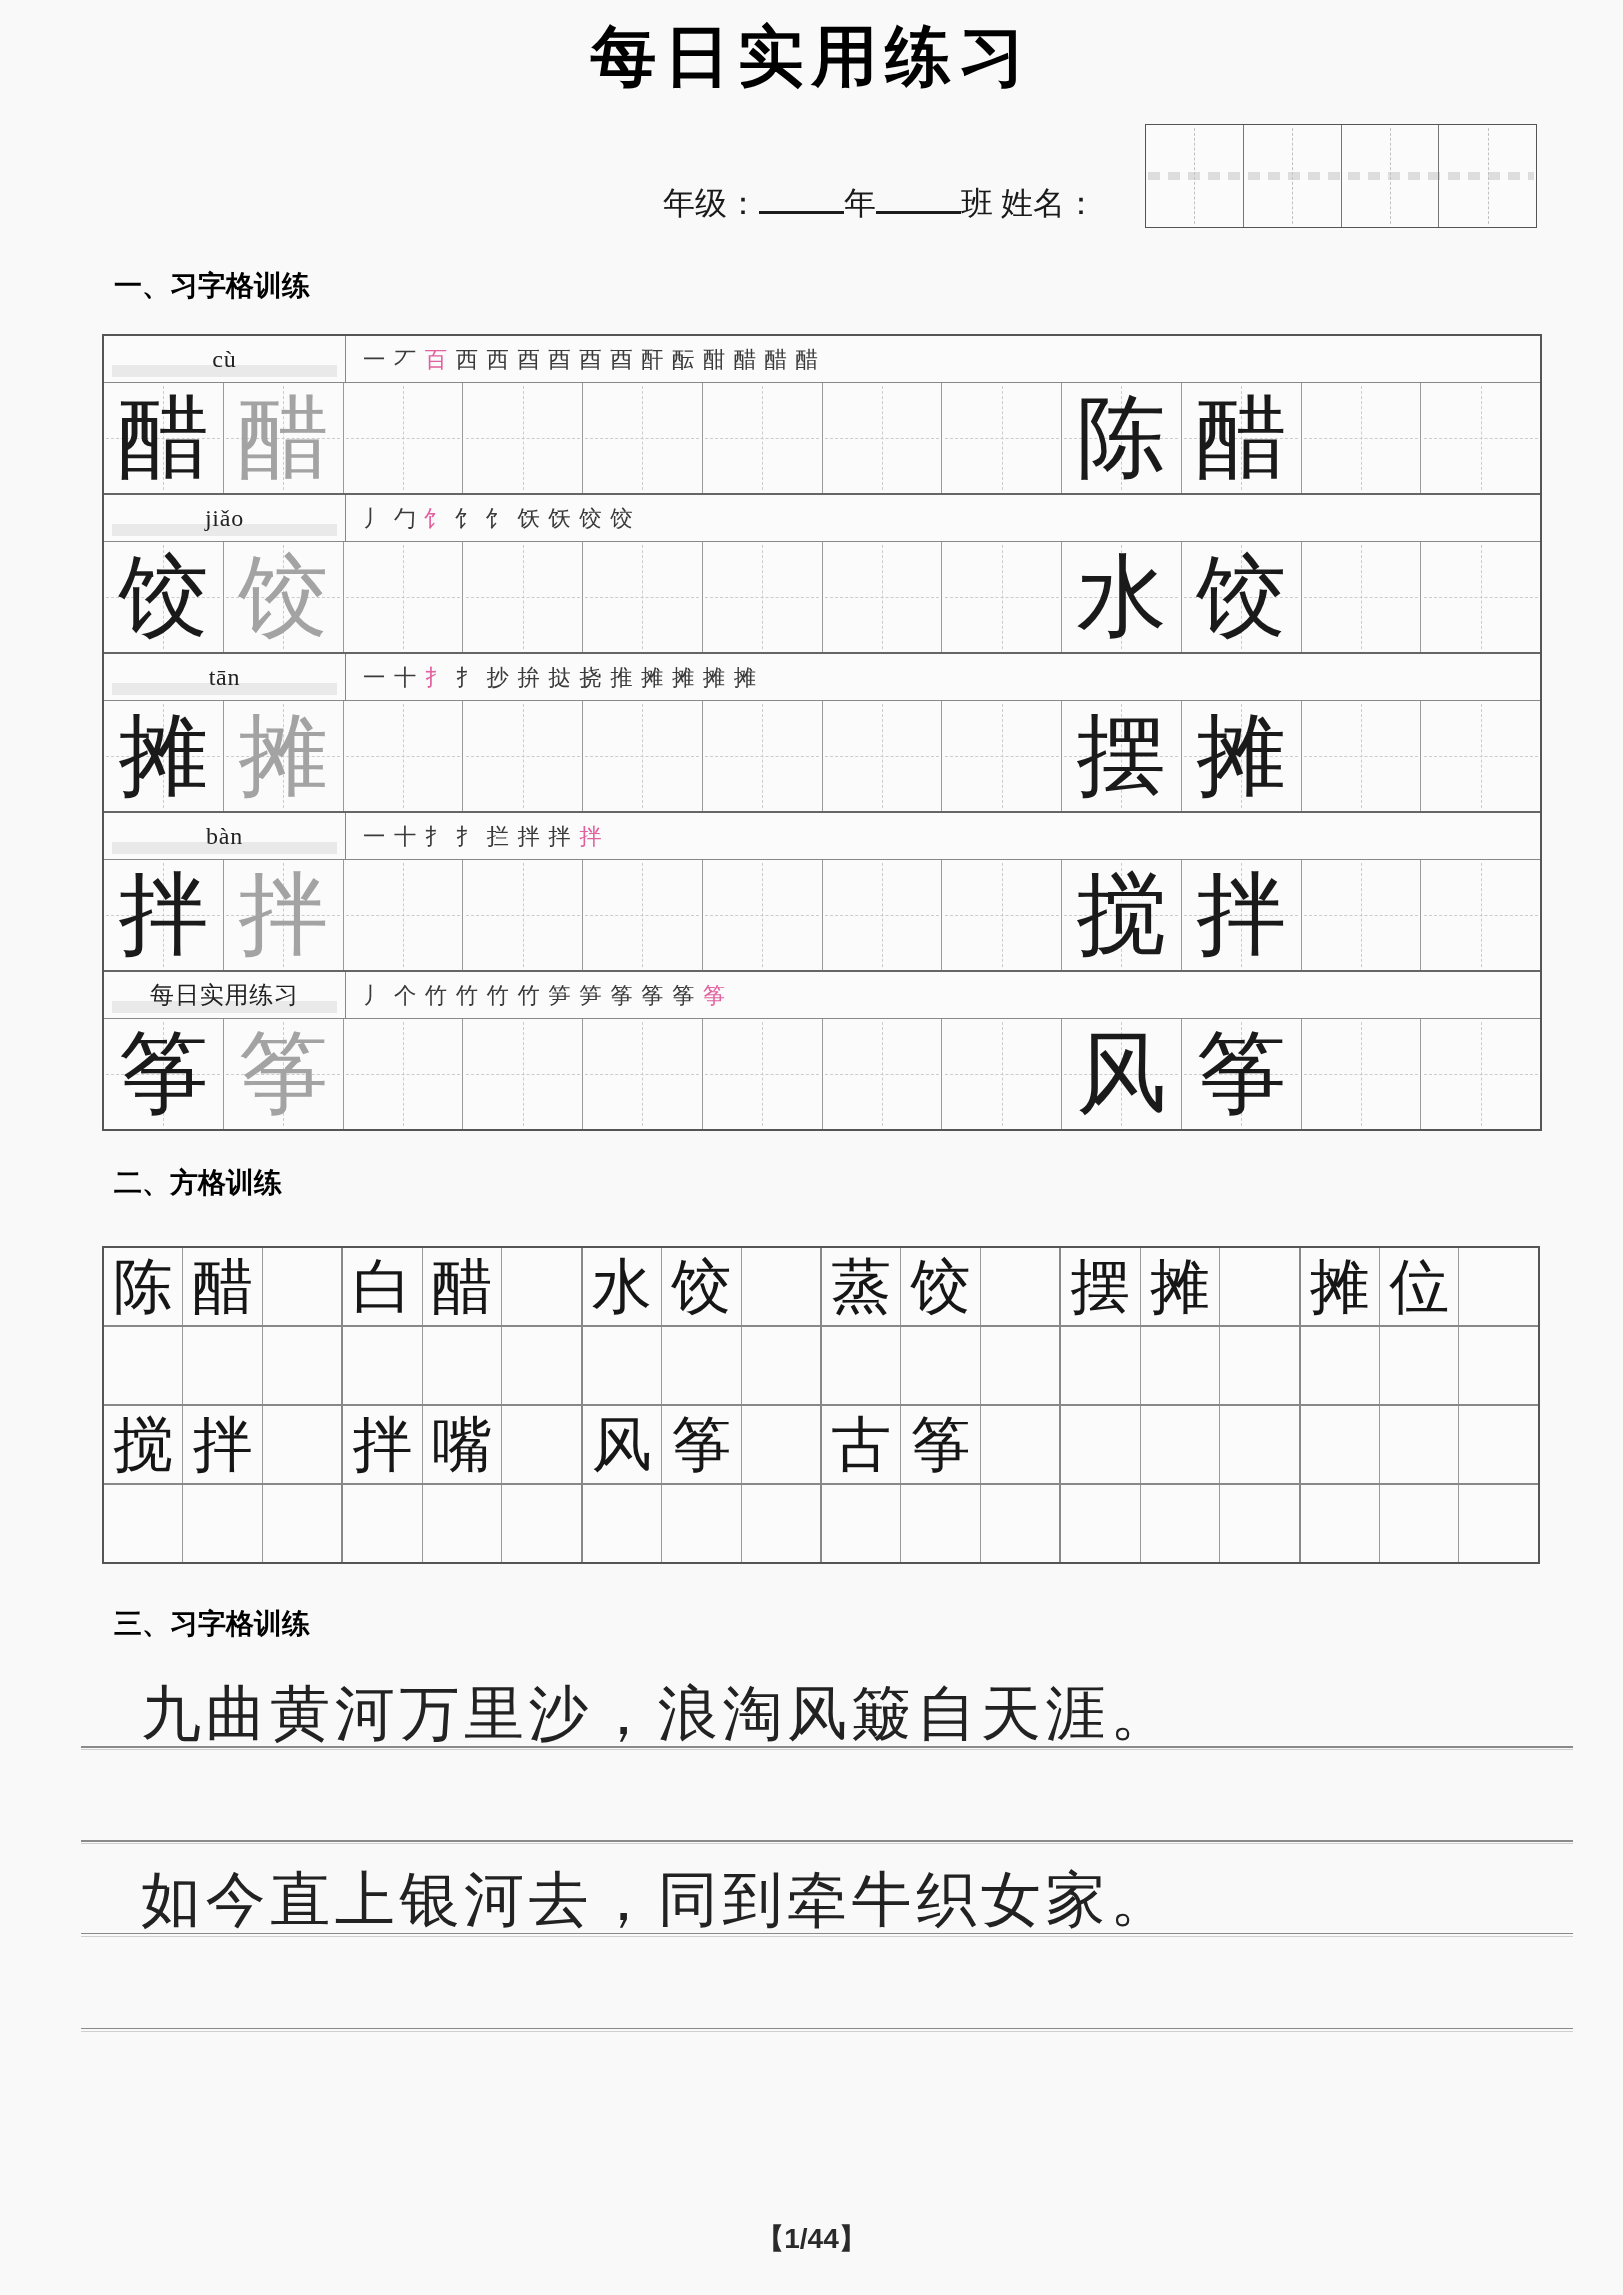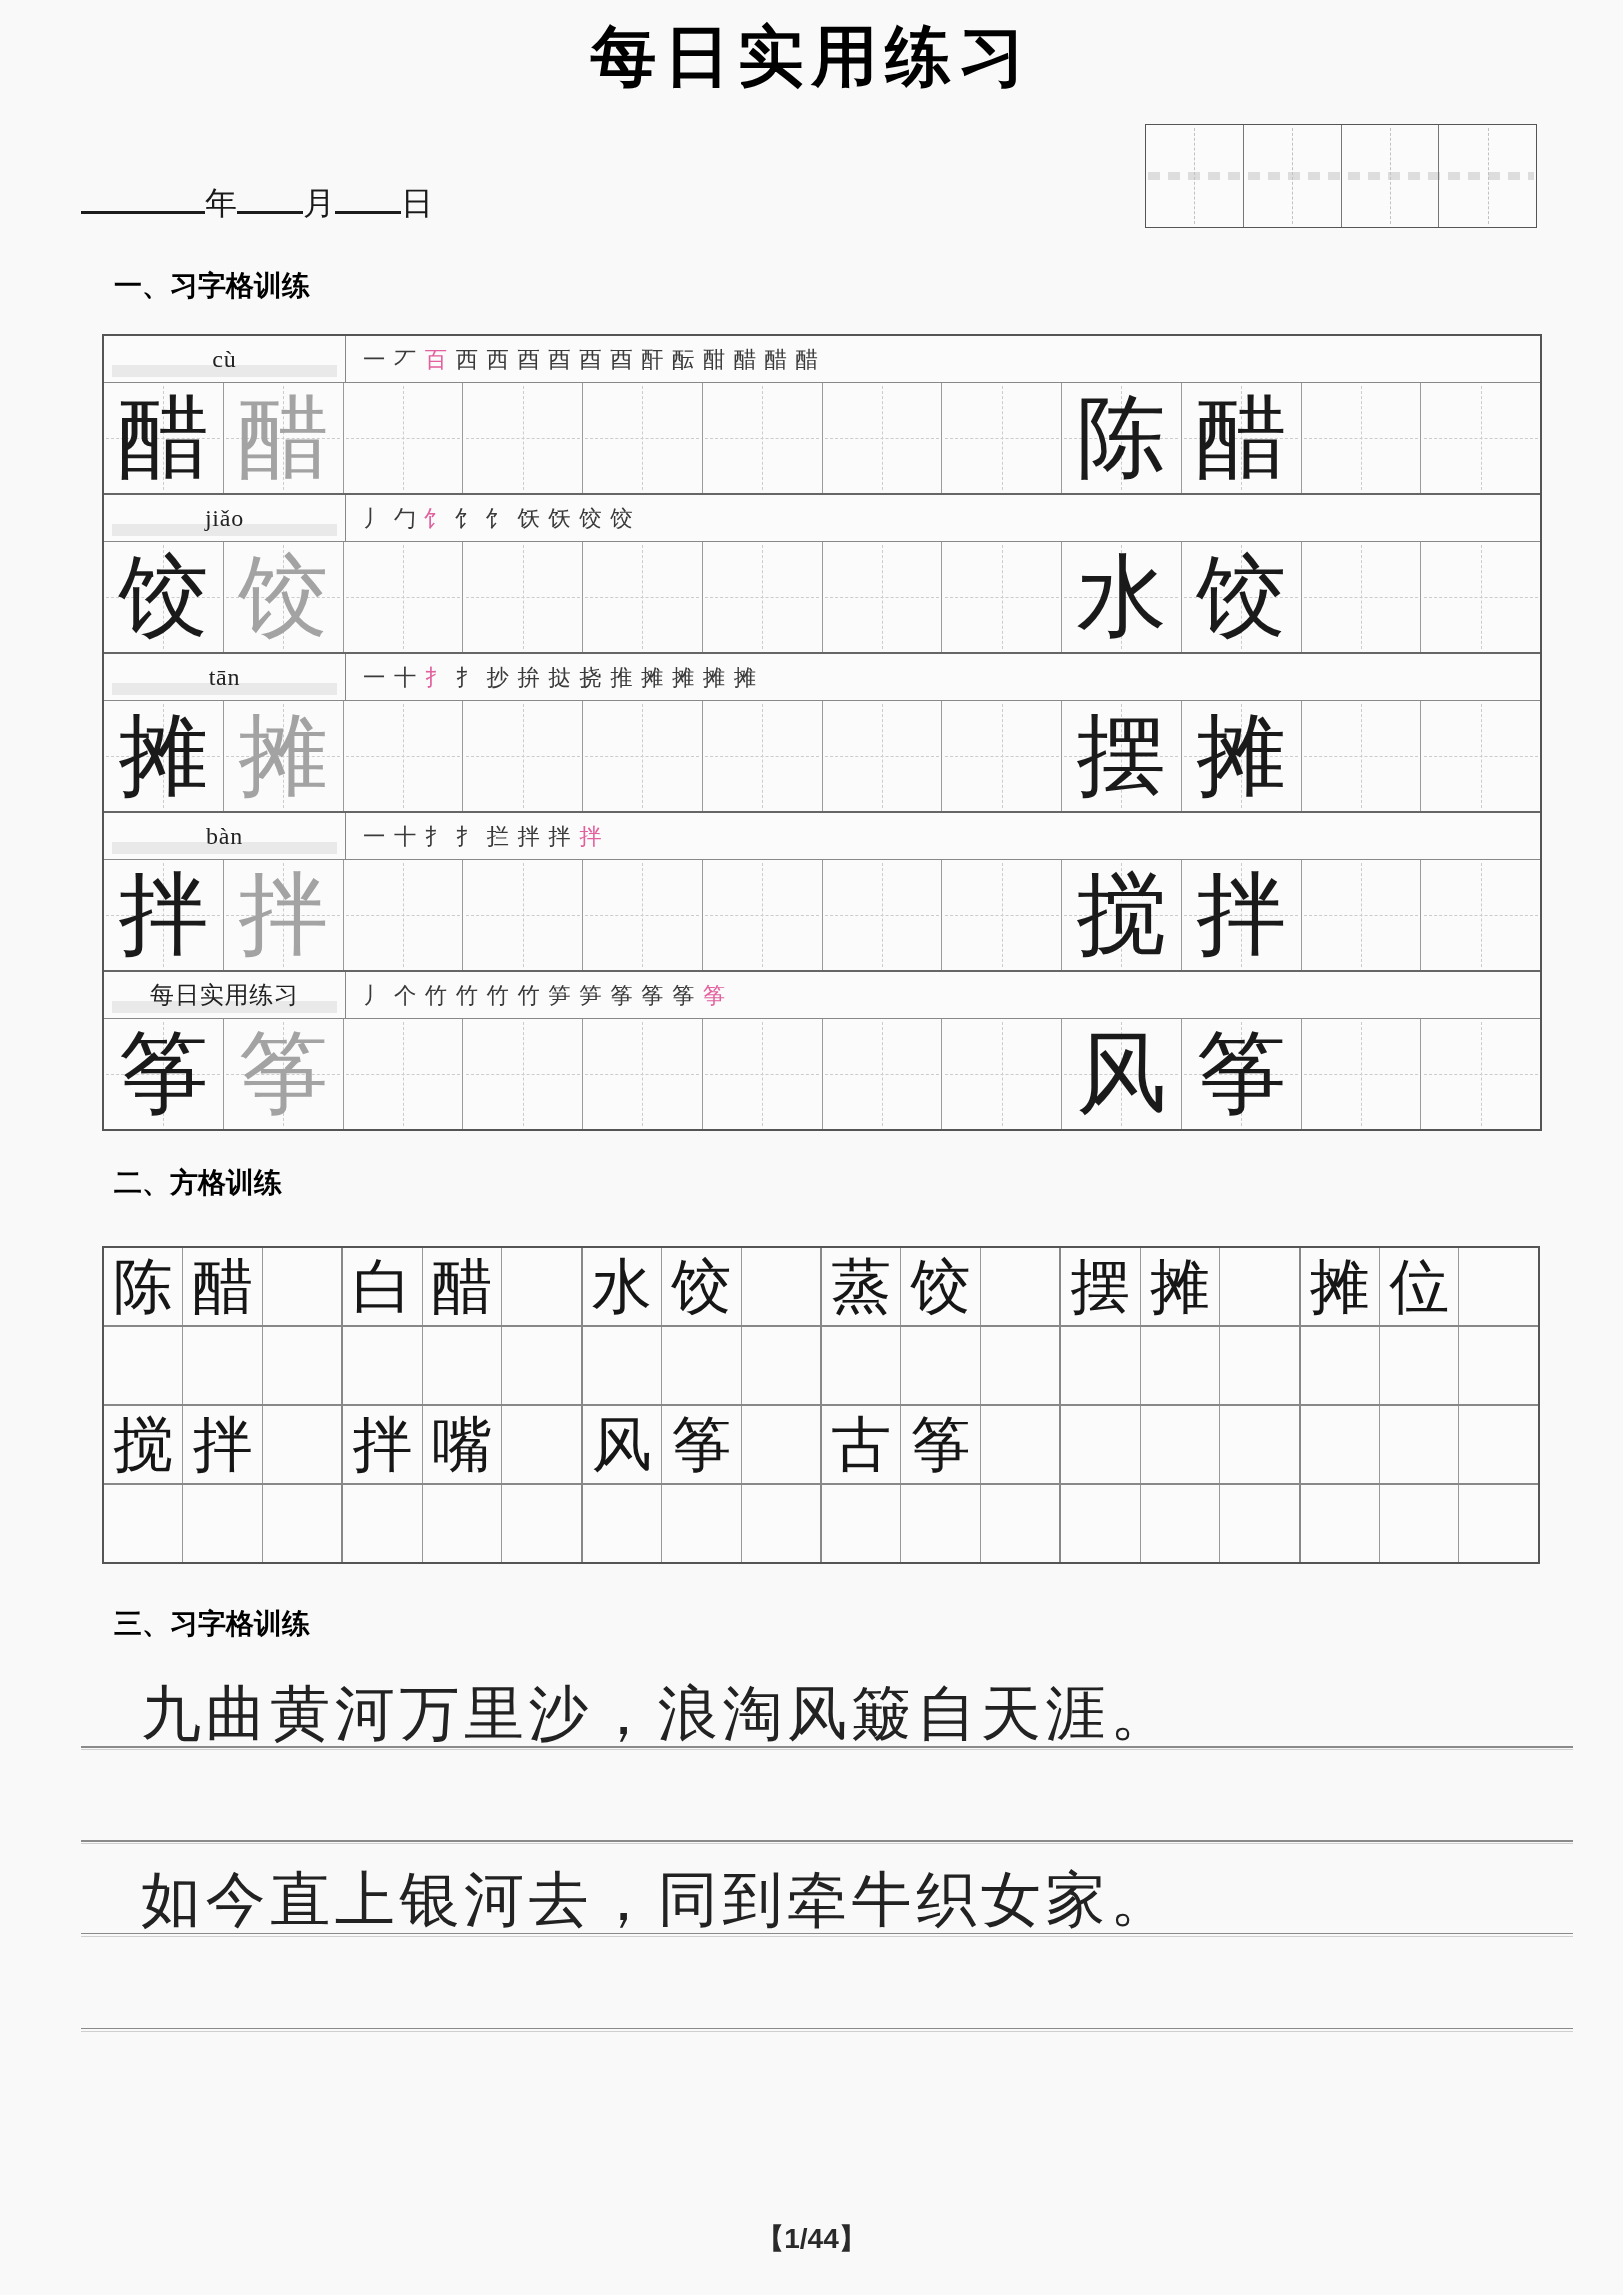--- a/index.html
+++ b/index.html
@@ -74,22 +74,22 @@
   .footer{position:absolute;top:2220px;left:0;width:100%;text-align:center;
           font-family:"Liberation Sans",sans-serif;font-size:28px;font-weight:600;color:#2a2a2a;}
 </style>
 </head>
 <body>
 
 <div class="page">
 
   <div class="title">每日实用练习</div>
 
-  <div class="date-line"><span class="blank w160"></span><span>年</span><span class="blank w85"></span><span>月</span><span class="blank w85"></span><span>日</span></div>
-
+
+  <div class="grade-line"><span>年级：</span><span class="blank w110"></span><span>年</span><span class="blank w110"></span><span>班</span>&nbsp;<span>姓名：</span></div>
 
   <div class="name-grid">
     <div class="ng-hband"></div>
   <div class="ng-cell"></div>
       <div class="ng-cell"></div>
       <div class="ng-cell"></div>
       <div class="ng-cell"></div>
     </div>
 
   <div class="s-head" id="h1">一、习字格训练</div>

